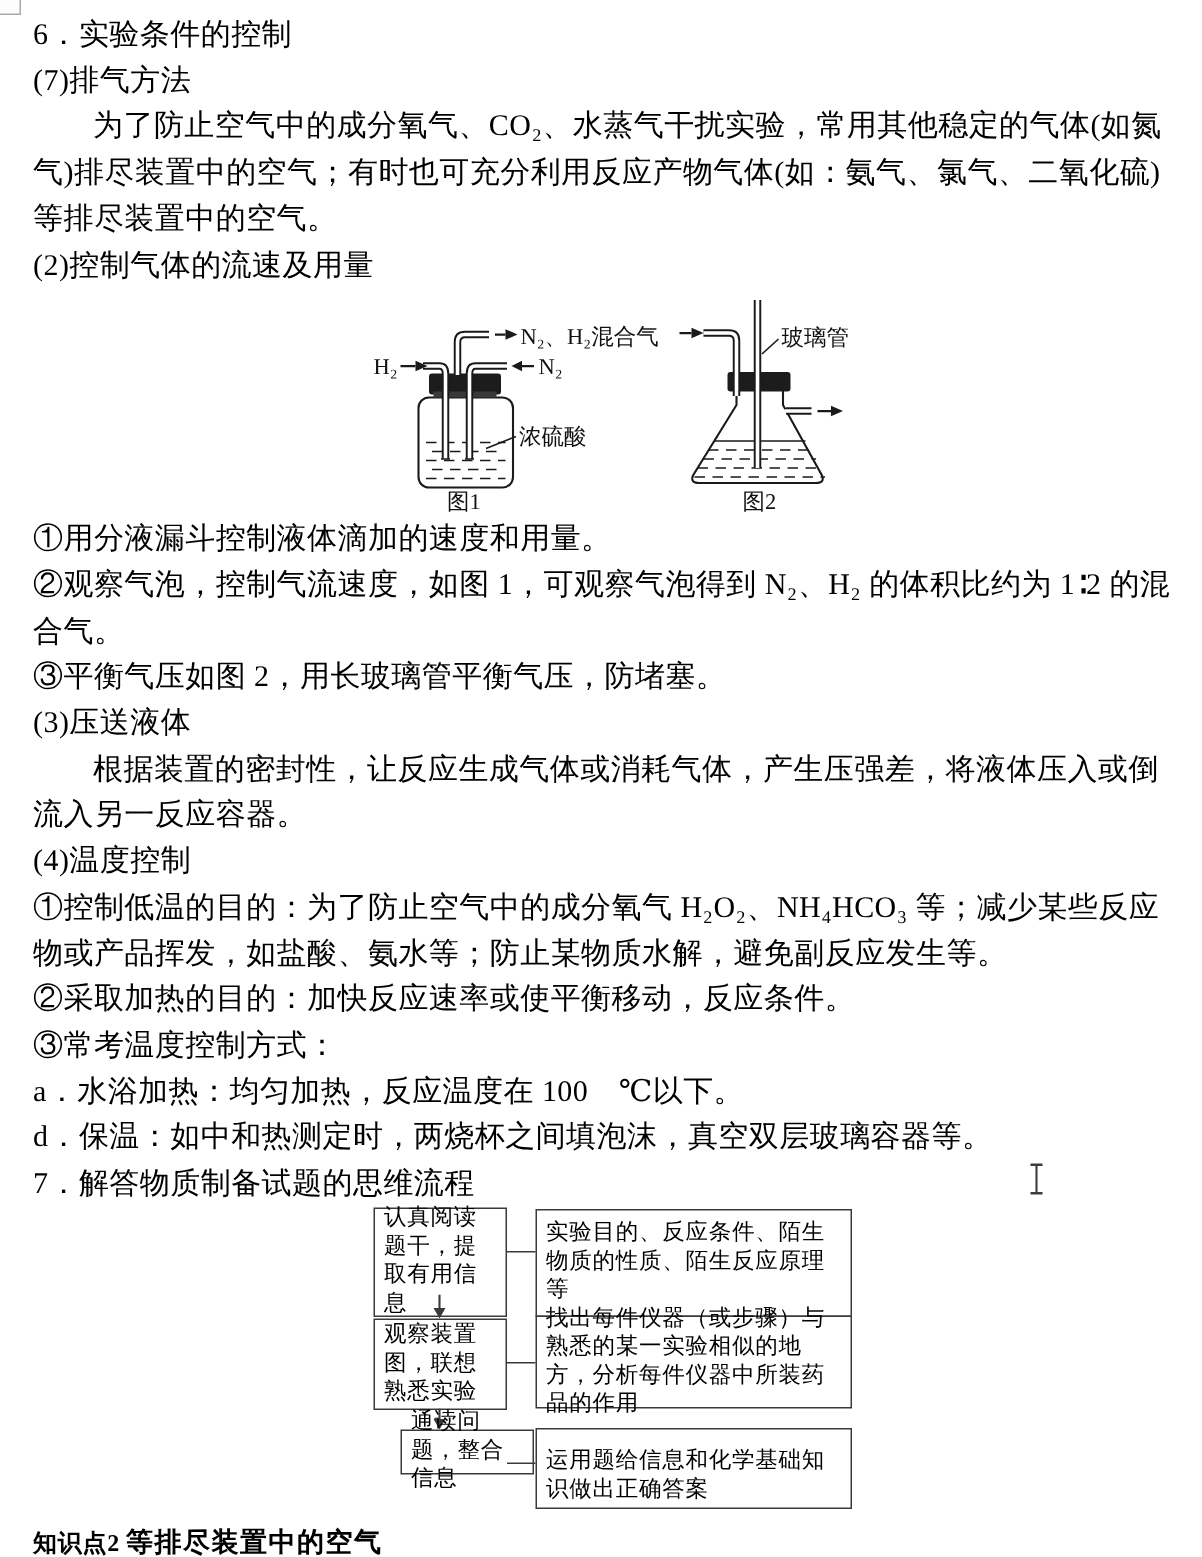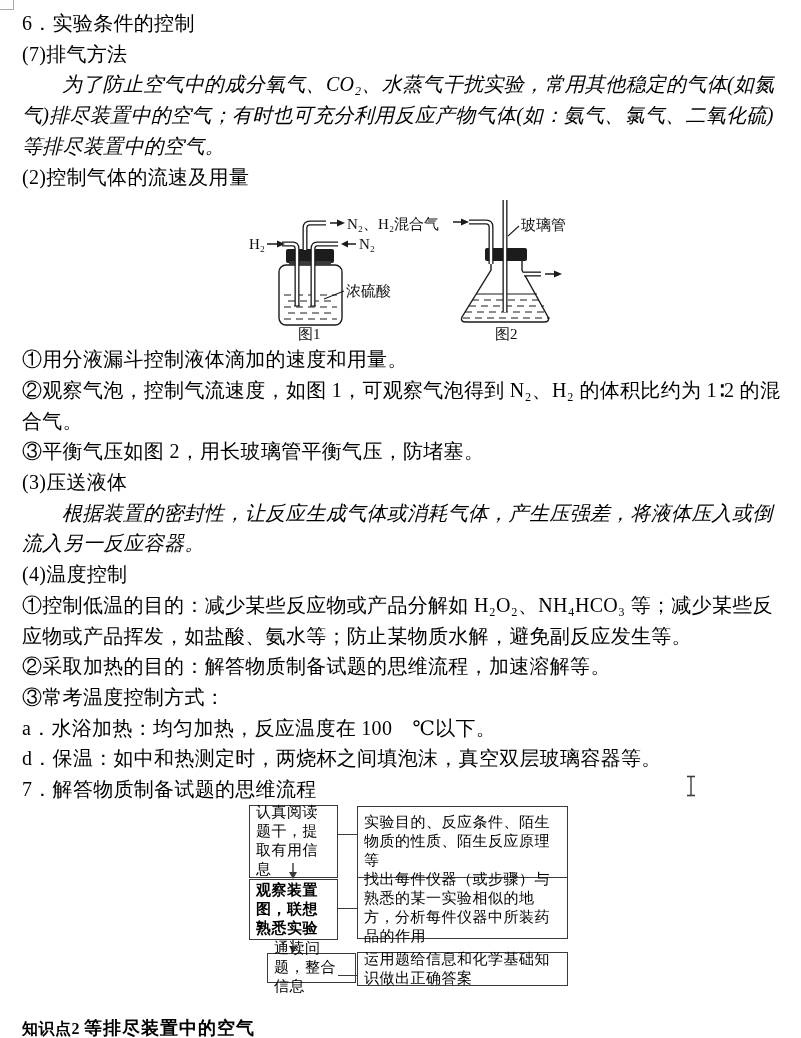--- a/index.html
+++ b/index.html
@@ -17,21 +17,21 @@
     padding: 8px 12px 0 22px;
   }
   .corner-artifact {
     position: absolute; left: 0; top: 0;
     width: 14px; height: 10px;
     border-right: 1px solid #a9a9a9;
     border-bottom: 1px solid #a9a9a9;
     background: #fdfdfd;
   }
   p.ln { margin: 0; font-size: 20px; line-height: 30.7px; letter-spacing: 0.3px; }
-  p.indent { text-indent: 2em; font-style: italic; }
+  p.indent { text-indent: 2em; }
 
   
   .figures { height: 152px; display: flex; align-items: flex-start; margin-left: 222px; }
   .figures svg { display: block; }
   .fig-label { font-size: 15px; fill: #111; }
   .fig-caption { font-size: 15px; fill: #111; }
   .tube-outer { fill: none; stroke: #1a1a1a; stroke-width: 5; }
   .tube-inner { fill: none; stroke: #ffffff; stroke-width: 2.4; }
   .outline { fill: none; stroke: #1a1a1a; stroke-width: 1.4; }
   .dash { stroke: #1a1a1a; stroke-width: 1.1; stroke-dasharray: 7 5; }
@@ -171,58 +171,58 @@
       <text x="56" y="147" class="fig-caption">图2</text>
     </svg>
   </div>
 
   <p class="ln">①用分液漏斗控制液体滴加的速度和用量。</p>
   <p class="ln">②观察气泡，控制气流速度，如图 1，可观察气泡得到 N₂、H₂ 的体积比约为 1∶2 的混合气。</p>
   <p class="ln">③平衡气压如图 2，用长玻璃管平衡气压，防堵塞。</p>
   <p class="ln">(3)压送液体</p>
   <p class="ln indent">根据装置的密封性，让反应生成气体或消耗气体，产生压强差，将液体压入或倒流入另一反应容器。</p>
   <p class="ln">(4)温度控制</p>
-  <p class="ln">①控制低温的目的：减少某些反应物或产品分解如 H₂O₂、NH₄HCO₃ 等；减少某些反应物或产品挥发，如盐酸、氨水等；防止某物质水解，避免副反应发生等。</p>
-  <p class="ln">②采取加热的目的：解答物质制备试题的思维流程，加速溶解等。</p>
+  <p class="ln">①控制低温的目的：为了防止空气中的成分氧气 H₂O₂、NH₄HCO₃ 等；减少某些反应物或产品挥发，如盐酸、氨水等；防止某物质水解，避免副反应发生等。</p>
+  <p class="ln">②采取加热的目的：加快反应速率或使平衡移动，反应条件。</p>
   <p class="ln">③常考温度控制方式：</p>
   <p class="ln">a．水浴加热：均匀加热，反应温度在 100　℃以下。</p>
   <p class="ln">d．保温：如中和热测定时，两烧杯之间填泡沫，真空双层玻璃容器等。</p>
   <p class="ln">7．解答物质制备试题的思维流程</p>
 
   <div class="flowchart">
     <div class="fc-box fc-left-box" style="left:227px; top:0; height:73px;">
       <span>认真阅读题干，提取有用信息</span>
     </div>
     <div class="fc-box fc-right-box" style="left:335px; top:1px; height:72px;">
       <span>实验目的、反应条件、陌生物质的性质、陌生反应原理等</span>
     </div>
     <div class="fc-hline" style="top:29px;"></div>
 
     <svg class="fc-arrow" style="top:58px;" width="12" height="16" viewBox="0 0 12 16">
       <line x1="6" y1="0" x2="6" y2="10" stroke="#3a3a3a" stroke-width="1.4"></line>
       <polygon points="2,9 10,9 6,16" fill="#3a3a3a"></polygon>
     </svg>
 
-    <div class="fc-box fc-left-box" style="left:227px; top:74px; height:61px;font-weight:bold;">
+    <div class="fc-box fc-left-box" style="left:227px; top:74px; height:61px;">
       <span>观察装置图，联想熟悉实验</span>
     </div>
     <div class="fc-box fc-right-box" style="left:335px; top:72px; height:62px;">
       <span>找出每件仪器（或步骤）与熟悉的某一实验相似的地方，分析每件仪器中所装药品的作用</span>
     </div>
     <div class="fc-hline" style="top:103px;"></div>
 
     <svg class="fc-arrow" style="top:134px;" width="12" height="14" viewBox="0 0 12 14">
       <line x1="6" y1="0" x2="6" y2="8" stroke="#3a3a3a" stroke-width="1.4"></line>
       <polygon points="2,7 10,7 6,14" fill="#3a3a3a"></polygon>
     </svg>
 
     <div class="fc-box fc-left-box" style="left:217px; top:148px; height:30px;margin-left:28px;">
       <span>通读问题，整合信息</span>
     </div>
-    <div class="fc-box fc-right-box" style="left:335px; top:147px; height:34px;">
+    <div class="fc-box fc-right-box" style="left:335px; top:147px; height:54px;align-items:flex-end;">
       <span>运用题给信息和化学基础知识做出正确答案</span>
     </div>
     <div class="fc-hline" style="top:170px;"></div>
   </div>
 
   <p class="kp">
     <span class="kp-label">知识点2</span>
     <span class="kp-title">等排尽装置中的空气</span>
   </p>
   <p class="ln last-line">1．有机物制备的思维流程</p>

